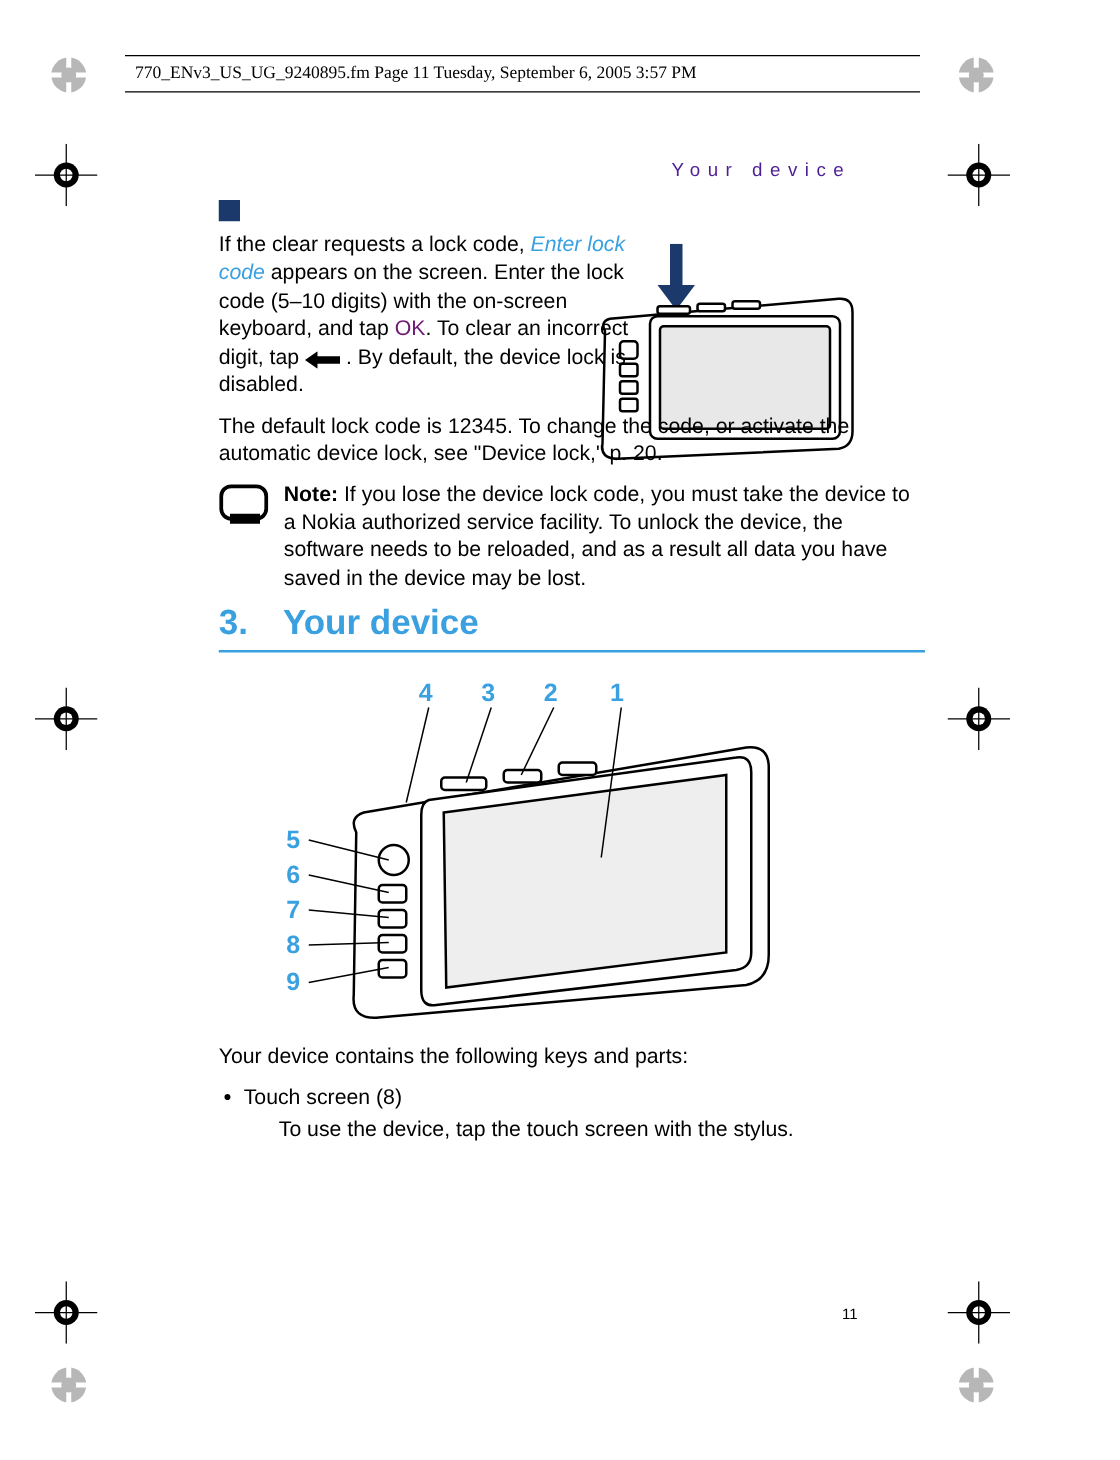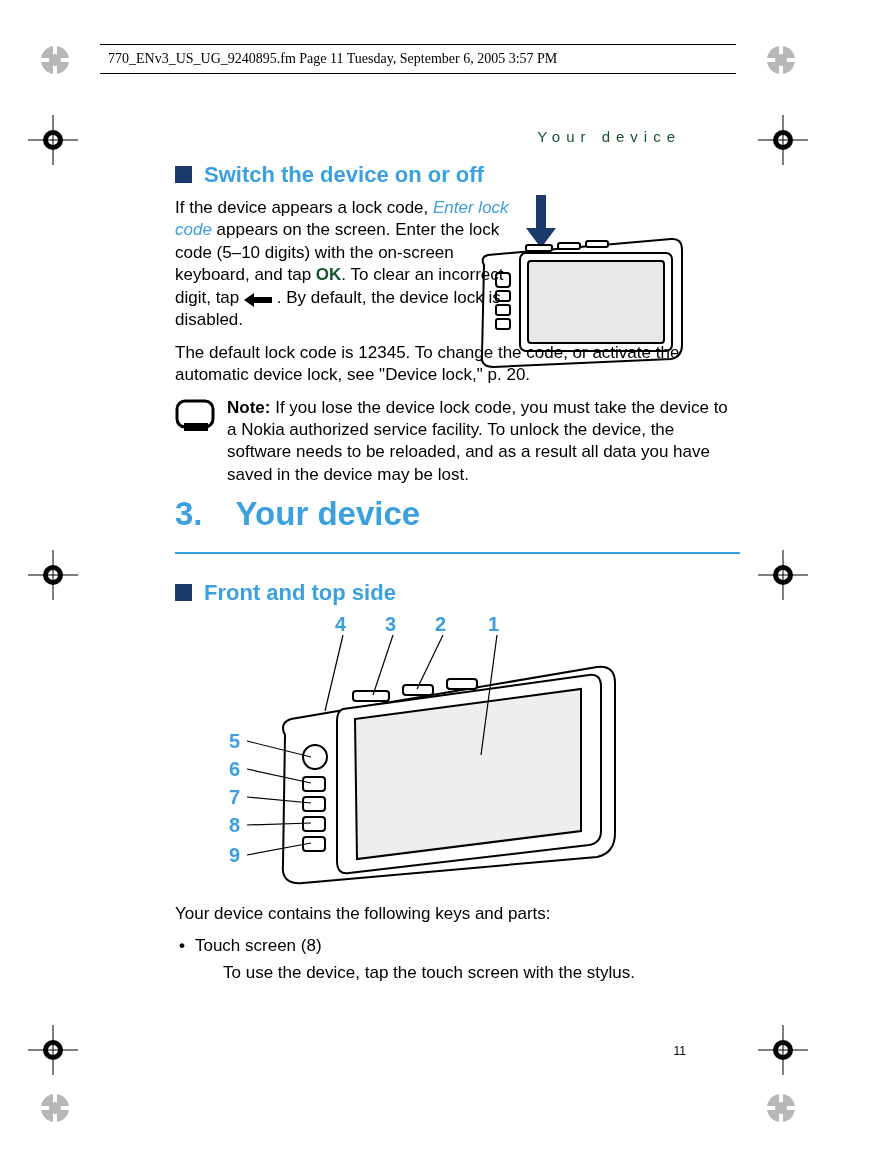--- a/index.html
+++ b/index.html
@@ -51,21 +51,21 @@
       font-size: 14px;
       font-family: "Times New Roman", serif;
     }
 
     
     .running-head {
       position: absolute;
       top: 128px; right: 155px;
       font-size: 15px;
       letter-spacing: 6px;
-      color: #14532d;
+      color: #4c1d95;
     }
 
     
     .content {
       position: absolute;
       left: 175px;
       top: 160px;
       width: 565px;
       font-size: 17px;
       line-height: 1.32;
@@ -82,21 +82,21 @@
       gap: 12px;
     }
     .sq {
       display: inline-block;
       width: 17px; height: 17px;
       background: #1b3a6b;
     }
 
     .p { margin-bottom: 10px; }
     .link { color: #3aa0e0; font-style: italic; }
-    .ok { color: #14532d; font-weight: bold; }
+    .ok { color: #701a75; font-weight: normal; }
 
     .wrap1 { width: 345px; }
 
     .device-small {
       position: absolute;
       right: 145px;
       top: 195px;
       width: 225px; height: 180px;
     }
 
@@ -107,24 +107,24 @@
     .note-icon {
       flex: 0 0 40px;
       height: 34px;
       margin-top: 2px;
     }
     .note-text { flex: 1; }
     .note-label { font-weight: bold; }
 
     .chapter {
       color: #3aa0e0;
-      font-size: 33px;
+      font-size: 28px;
       font-weight: bold;
       border-bottom: 2px solid #3aa0e0;
-      padding-bottom: 16px;
+      padding-bottom: 3px;
       margin-top: 6px;
       margin-bottom: 24px;
     }
 
     .device-large {
       width: 410px;
       height: 280px;
       margin: 4px 0 8px 50px;
       position: relative;
     }
@@ -266,50 +266,45 @@
         <rect x="60" y="50" width="26" height="6" rx="2"></rect>
         <rect x="92" y="48" width="22" height="6" rx="2"></rect>
         <rect x="120" y="46" width="22" height="6" rx="2"></rect>
       </g>
     </svg>
   </div>
 
   <div class="content">
     <div class="sect-head">
       <span class="sq"></span>
-      <span>Switch the device on or off</span>
     </div>
 
 
     <div class="p wrap1">
-      <span>If the device appears a lock code, </span><span class="link">Enter lock code</span><span> appears on the screen. Enter the lock code (5–10 digits) with the on-screen keyboard, and tap </span><span class="ok">OK</span><span>. To clear an incorrect digit, tap </span><span class="back-arrow"><svg viewBox="0 0 28 14">
+      <span>If the clear requests a lock code, </span><span class="link">Enter lock code</span><span> appears on the screen. Enter the lock code (5–10 digits) with the on-screen keyboard, and tap </span><span class="ok">OK</span><span>. To clear an incorrect digit, tap </span><span class="back-arrow"><svg viewBox="0 0 28 14">
             <polygon points="0,7 10,0 10,4 28,4 28,10 10,10 10,14" fill="#000"></polygon>
           </svg></span><span> . By default, the device lock is disabled.</span>
     </div>
 
     <div class="p">The default lock code is 12345. To change the code, or activate the automatic device lock, see "Device lock," p. 20.</div>
 
     <div class="note-row">
       <div class="note-icon">
         <svg viewBox="0 0 40 34">
             <rect x="2" y="2" width="36" height="26" rx="8" fill="none" stroke="#000" stroke-width="3"></rect>
             <rect x="9" y="24" width="24" height="8" fill="#000"></rect>
           </svg>
       </div>
       <div class="note-text">
         <span class="note-label">Note:</span><span> If you lose the device lock code, you must take the device to a Nokia authorized service facility. To unlock the device, the software needs to be reloaded, and as a result all data you have saved in the device may be lost.</span>
       </div>
     </div>
 
     <div class="chapter">3. Your device</div>
 
-    <div class="sect-head">
-      <span class="sq"></span>
-      <span>Front and top side</span>
-    </div>
 
     <div class="device-large">
       <svg viewBox="0 0 410 280" style="width:100%;height:100%">
 
         <g stroke="#000" stroke-width="2" fill="#fff">
           <path d="M60,120 Q54,108 66,104 L372,52 Q390,50 390,68 L390,218 Q390,238 372,242 L78,268 Q56,270 58,250 Z"></path>
           <path d="M118,94 L364,60 Q376,58 376,72 L376,216 Q376,228 364,230 L124,258 Q112,260 112,246 L112,106 Q112,96 118,94 Z"></path>
           <path d="M130,104 L356,74 L356,216 L132,244 Z" fill="#eee"></path>
 
           <ellipse cx="90" cy="142" rx="12" ry="12"></ellipse>

